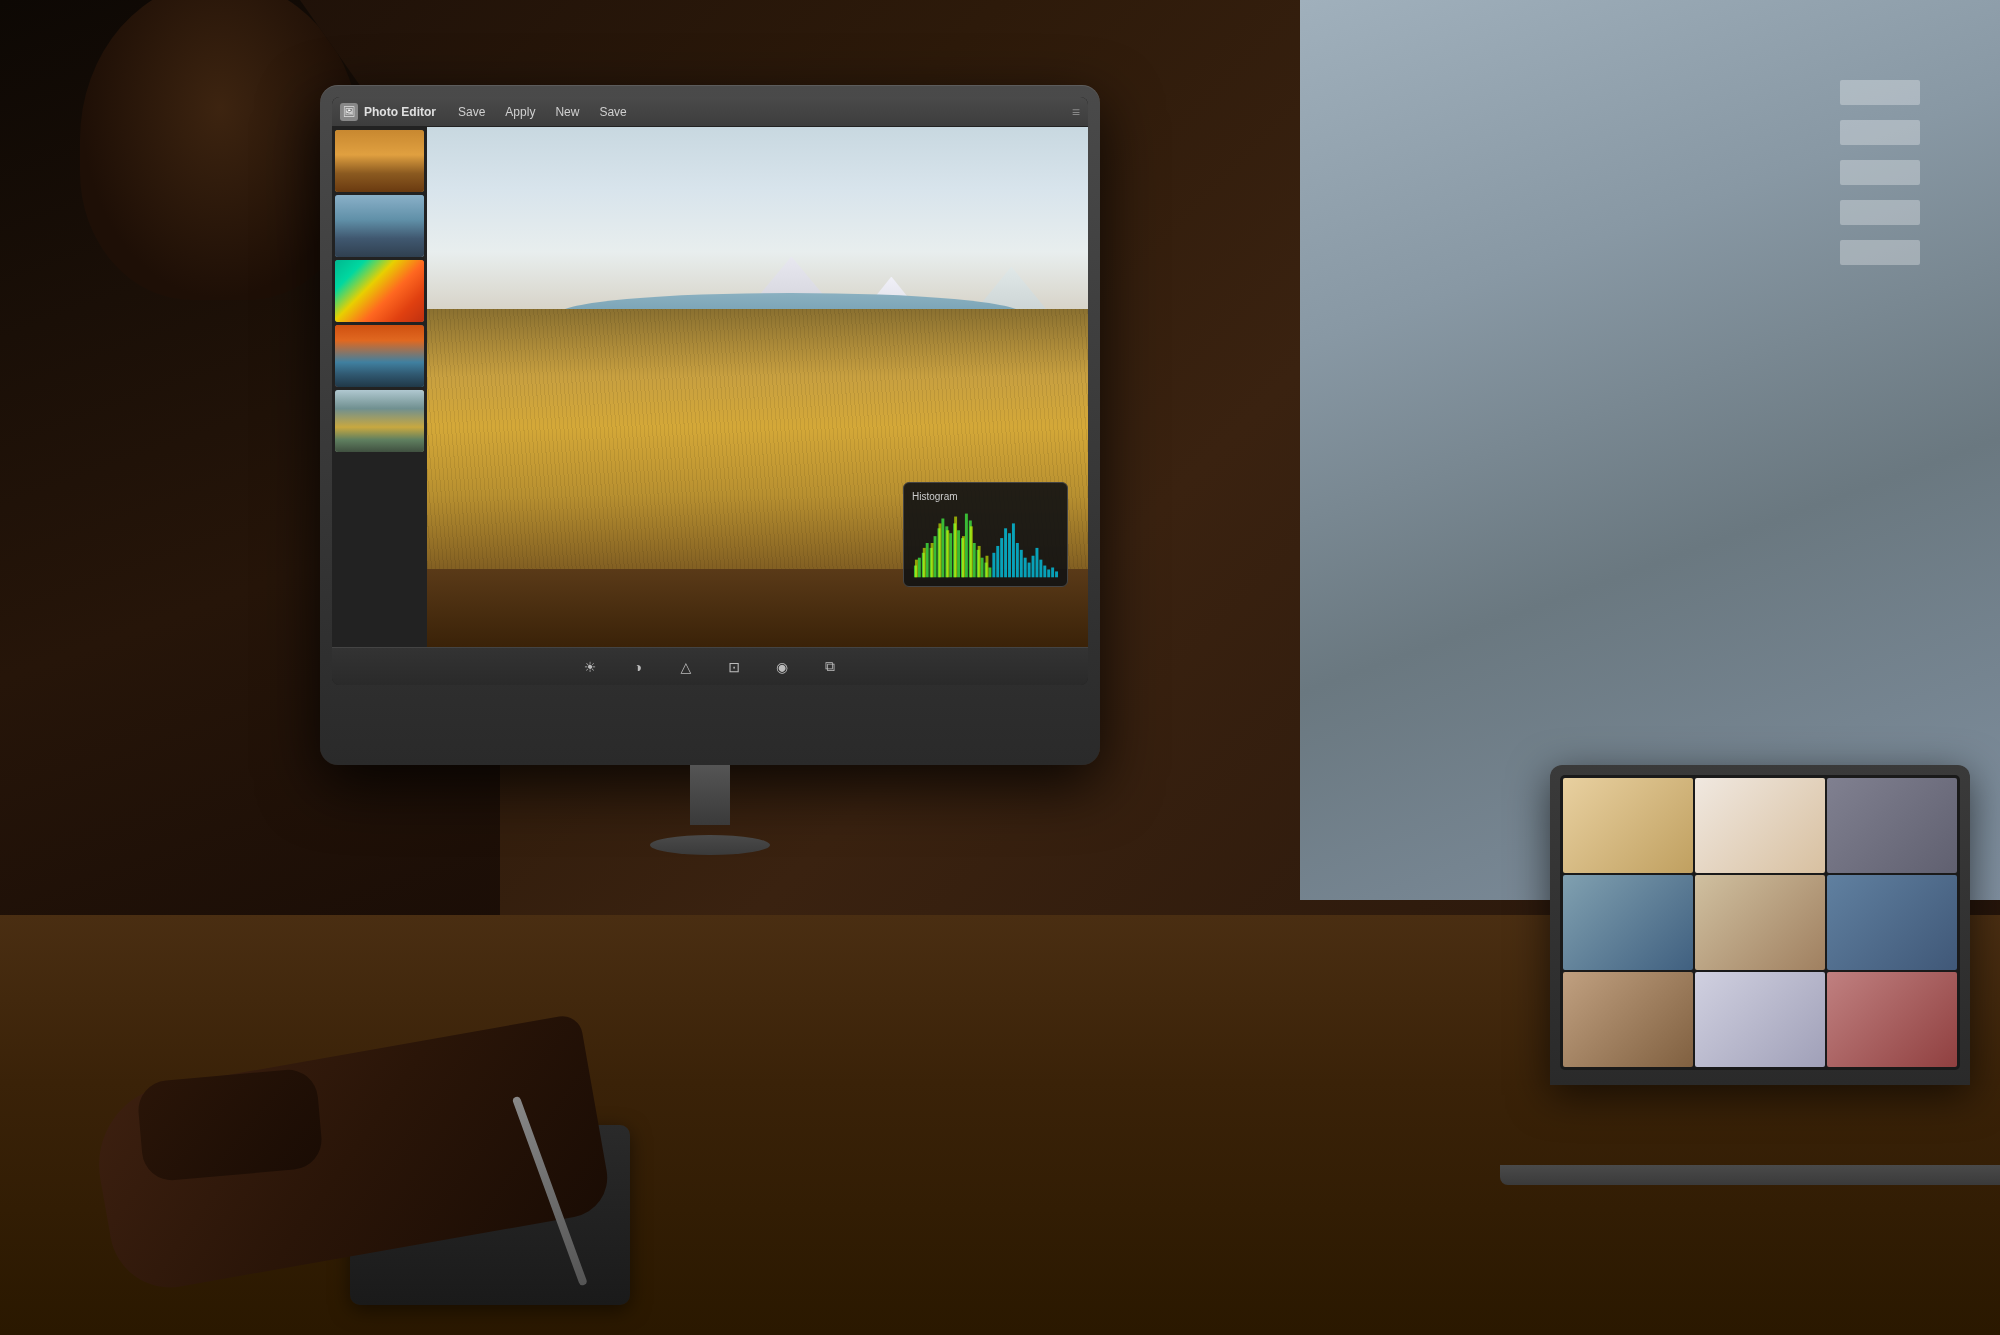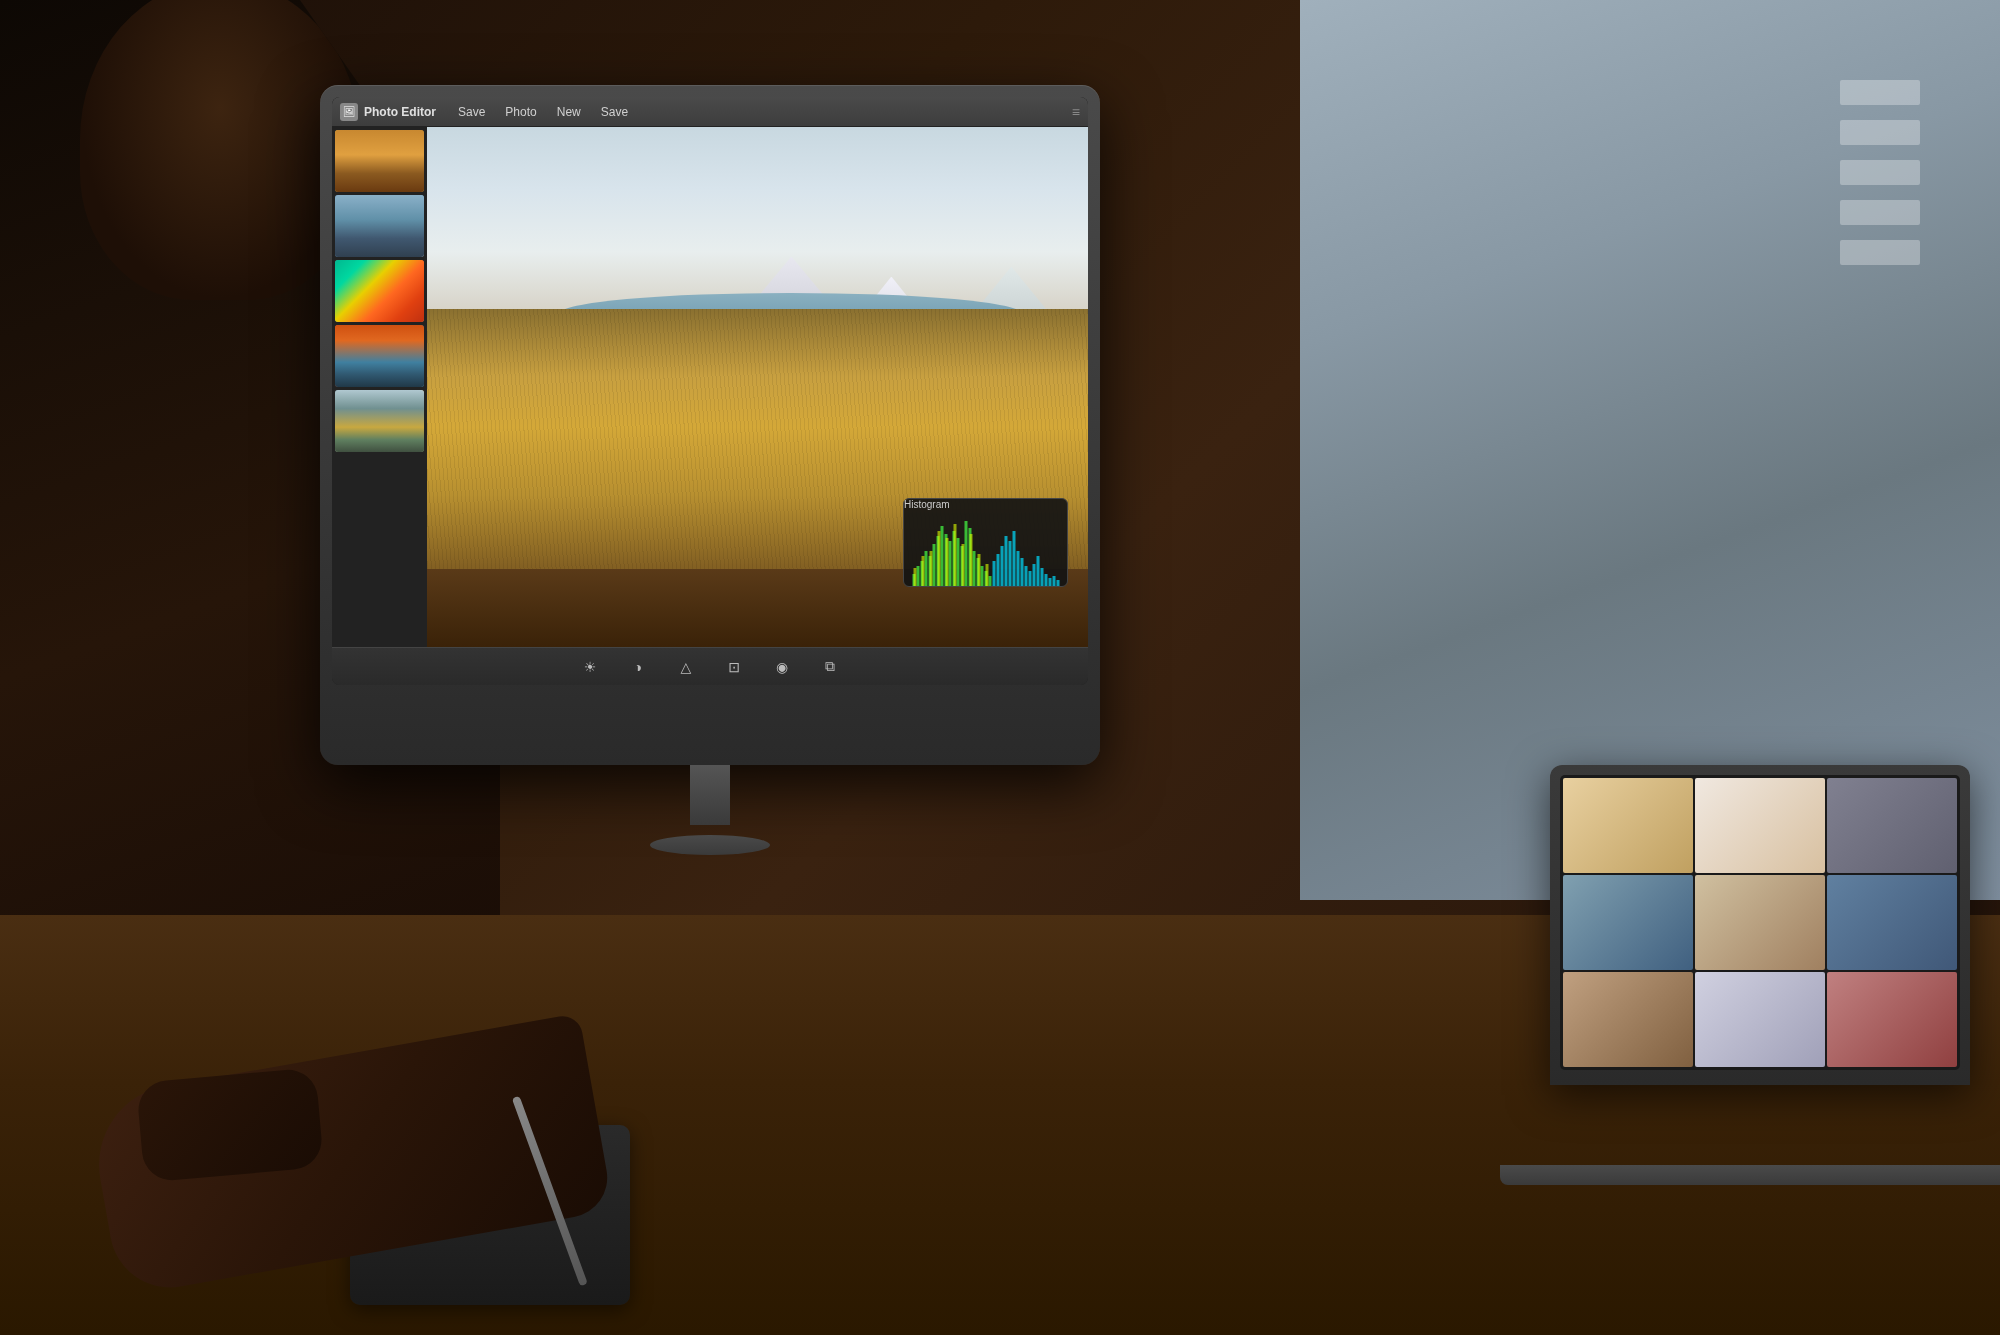--- a/index.html
+++ b/index.html
@@ -335,21 +335,21 @@
     }
 
     
     .histogram-panel {
       position: absolute;
       bottom: 60px;
       right: 20px;
       width: 165px;
       background: rgba(20,20,20,0.92);
       border-radius: 6px;
-      padding: 0;
+      padding: 8px;
       border: 1px solid #444;
     }
 
     .histogram-title {
       font-size: 10px;
       color: #ccc;
       margin-bottom: 6px;
       font-weight: 500;
     }
 
@@ -561,21 +561,21 @@
     <div class="monitor-screen">
 
       <div class="app-window">
 
         <div class="menu-bar">
           <div class="app-icon">
             <span>🖼</span>
           </div>
           <span class="menu-title">Photo Editor</span>
           <div class="menu-item">Save</div>
-          <div class="menu-item">Photo</div>
+          <div class="menu-item">Apply</div>
           <div class="menu-item">New</div>
           <div class="menu-item">Save</div>
           <div class="menu-hamburger">≡</div>
         </div>
 
         <div class="app-content">
 
           <div class="sidebar">
             <div class="thumbnail thumb-1">
               <div class="thumb-inner"></div>

